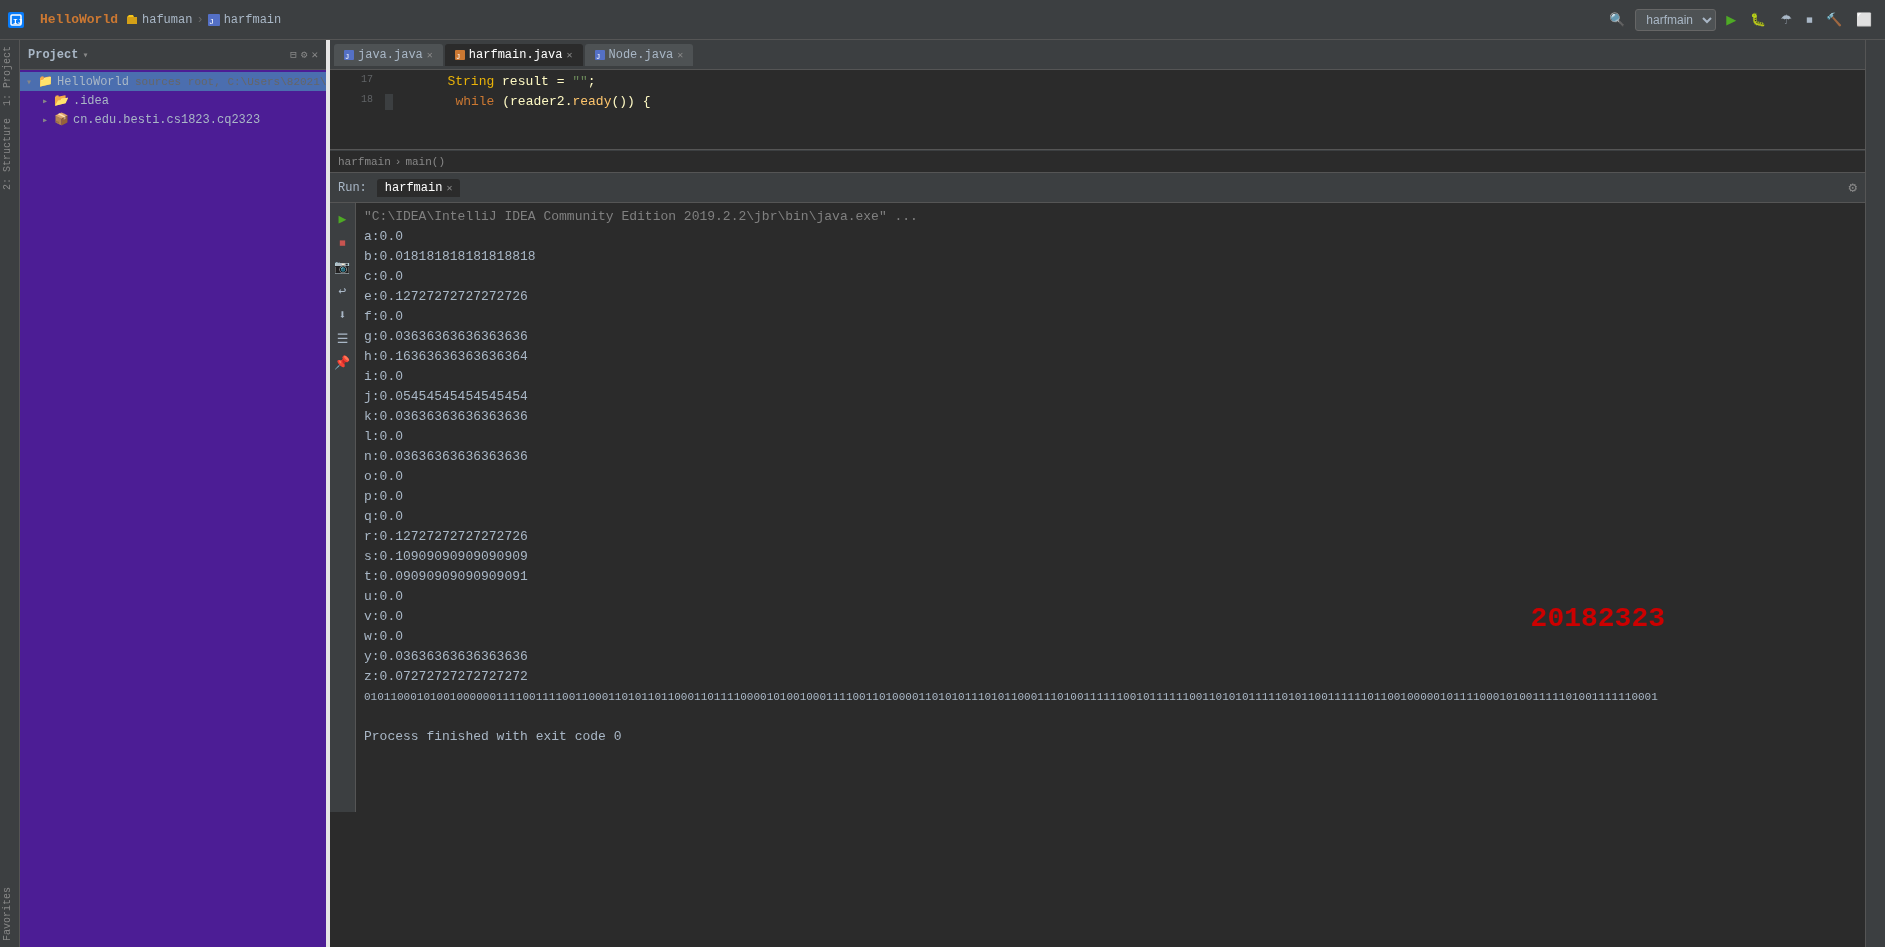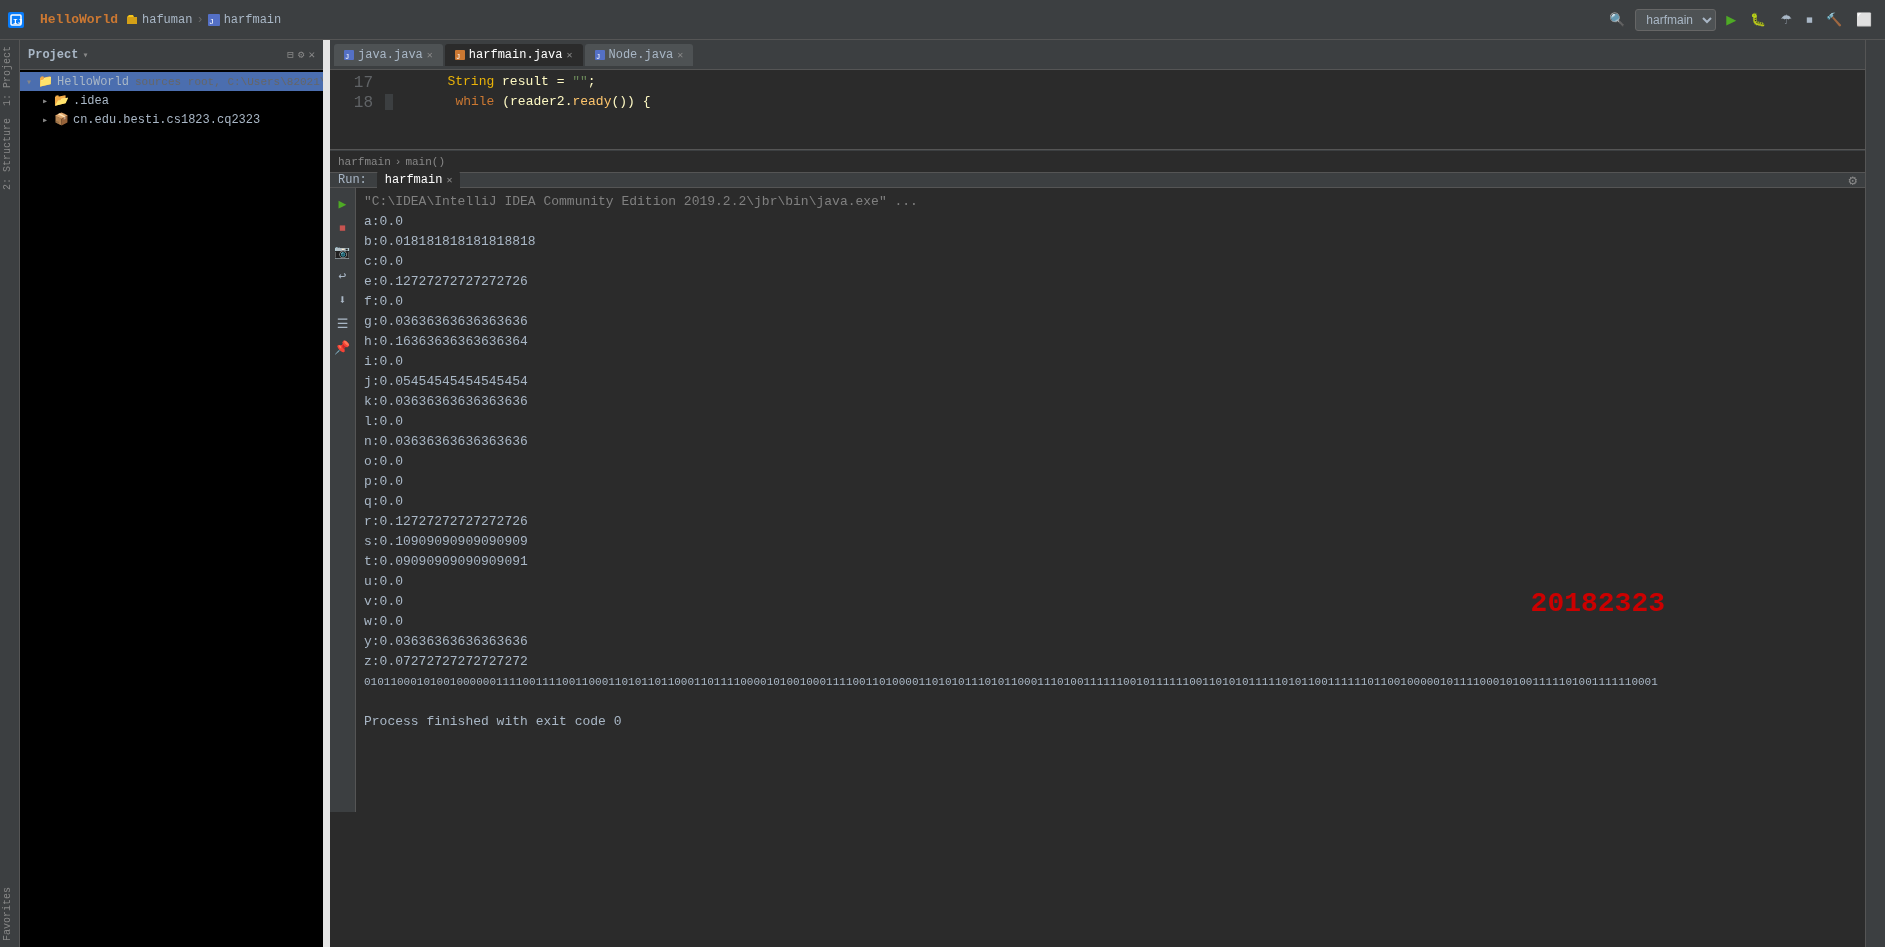--- a/index.html
+++ b/index.html
@@ -13,21 +13,21 @@
     #top-bar .logo { color: #cc7832; font-weight: bold; font-size: 13px; margin-right: 8px; display: flex; align-items: center; gap: 16px; }
     #top-bar .breadcrumb { color: #a9b7c6; font-size: 12px; display: flex; align-items: center; gap: 4px; }
     #top-bar .breadcrumb span.sep { color: #666; }
     #top-bar .right-controls { margin-left: auto; display: flex; align-items: center; gap: 6px; }
     .tab-item { padding: 4px 10px; background: #4e5254; color: #a9b7c6; font-size: 12px; border-radius: 3px 3px 0 0; margin-right: 2px; display: flex; align-items: center; gap: 4px; cursor: pointer; }
     .tab-item.active { background: #2b2b2b; color: #ffffff; }
     .tab-close { font-size: 10px; color: #888; cursor: pointer; }
 
     
     #project-panel {
-      width: 310px; background: #000000; border-right: 7px solid #e5e5e5; flex-shrink: 0;
+      width: 310px; background: #4c1d95; border-right: 4px solid #e5e5e5; flex-shrink: 0;
       display: flex; flex-direction: column; overflow: hidden;
     }
     #project-header {
       display: flex; align-items: center; padding: 4px 8px; background: #3c3f41;
       border-bottom: 1px solid #555; height: 30px;
     }
     #project-header .title { font-size: 12px; color: #a9b7c6; font-weight: bold; margin-right: 4px; }
     #project-header .dropdown-arrow { font-size: 10px; color: #888; }
     #project-header .actions { margin-left: auto; display: flex; gap: 4px; }
     #project-header .actions span { font-size: 11px; color: #888; cursor: pointer; }
@@ -41,30 +41,30 @@
     .tree-item .hint { color: #666; font-size: 11px; margin-left: 6px; }
     .tree-item.selected { background: #4b6eaf; }
 
     
     #editor-area {
       flex: 1; display: flex; flex-direction: column; background: #2b2b2b; overflow: hidden;
     }
     #editor-tabs { display: flex; align-items: center; background: #3c3f41; border-bottom: 1px solid #555; height: 30px; padding: 0 4px; }
     #editor-content { flex: 1; background: #2b2b2b; overflow: hidden; position: relative; padding: 4px 0; }
     #editor-content .line { display: flex; align-items: flex-start; min-height: 20px; padding: 0 8px; }
-    #editor-content .line-num { color: #606366; width: 35px; text-align: right; margin-right: 12px; flex-shrink: 0; font-size: 16px; user-select: none; }
+    #editor-content .line-num { color: #606366; width: 35px; text-align: right; margin-right: 12px; flex-shrink: 0; font-size: 10px; user-select: none; }
     #editor-content .code { font-size: 13px; white-space: pre; }
     .kw { color: #cc7832; }
     .str { color: #6a8759; }
     .var { color: #fef9c3; }
     #breadcrumb-bar { background: #2b2b2b; border-top: 1px solid #3c3f41; padding: 2px 8px; font-size: 11px; color: #888; display: flex; align-items: center; gap: 4px; height: 22px; }
 
     
     #bottom-panel { height: 640px; display: flex; flex-direction: column; border-top: 1px solid #555; background: #2b2b2b; flex-shrink: 0; }
-    #run-toolbar { display: flex; align-items: center; background: #3c3f41; border-bottom: 1px solid #555; height: 15px; padding: 0 8px; gap: 6px; }
+    #run-toolbar { display: flex; align-items: center; background: #3c3f41; border-bottom: 1px solid #555; height: 30px; padding: 0 8px; gap: 6px; }
     #run-toolbar .run-label { font-size: 12px; color: #a9b7c6; margin-right: 4px; }
     #run-toolbar .run-tab { background: #4e5254; padding: 2px 8px; border-radius: 3px 3px 0 0; font-size: 12px; color: #a9b7c6; cursor: pointer; display: flex; align-items: center; gap: 4px; }
     #run-toolbar .run-tab.active { background: #2b2b2b; color: #fff; }
     #run-toolbar .settings-icon { margin-left: auto; font-size: 14px; color: #888; cursor: pointer; }
 
     #run-content { display: flex; flex: 1; overflow: hidden; }
     #run-left-icons { width: 26px; background: #3c3f41; display: flex; flex-direction: column; align-items: center; padding-top: 6px; gap: 4px; border-right: 1px solid #555; flex-shrink: 0; }
     #run-left-icons .r-icon { width: 20px; height: 20px; display: flex; align-items: center; justify-content: center; font-size: 13px; color: #a9b7c6; cursor: pointer; border-radius: 2px; }
     #run-left-icons .r-icon.active { color: #4eaa25; }
     #run-left-icons .r-icon.stop { color: #c75450; }

